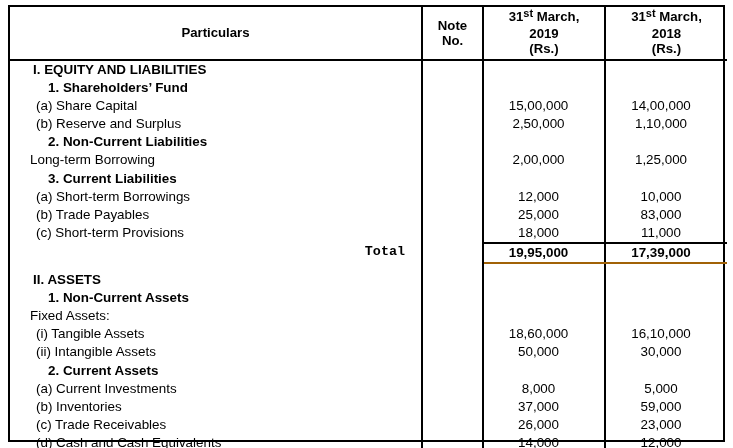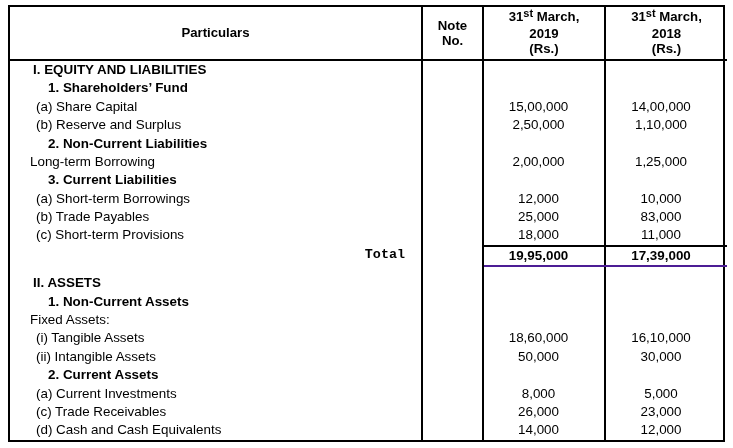--- a/index.html
+++ b/index.html
@@ -86,21 +86,21 @@
   td.total-label {
     text-align: right;
     padding-right: 16px;
     font-weight: bold;
     font-family: Liberation Mono, monospace;
   }
 
   
   tr.total-row td.amt {
     border-top: 2px solid #000;
-    border-bottom: 2px solid #4c1d95;
+    border-bottom: 2px solid #a16207;
     font-weight: bold;
   }
 
   tr.spacer td { height: 9px; line-height: 9px; }
 </style>
 </head>
 <body>
 
 <div id="sheet">
   <table class="bs">
@@ -242,20 +242,26 @@
           <td class="amt"></td>
           <td class="amt amt-last"></td>
         </tr>
         <tr>
           <td class="part lvl3">(a) Current Investments</td>
           <td class="note"></td>
           <td class="amt">8,000</td>
           <td class="amt amt-last">5,000</td>
         </tr>
         <tr>
+          <td class="part lvl3">(b) Inventories</td>
+          <td class="note"></td>
+          <td class="amt">37,000</td>
+          <td class="amt amt-last">59,000</td>
+        </tr>
+        <tr>
           <td class="part lvl3">(c) Trade Receivables</td>
           <td class="note"></td>
           <td class="amt">26,000</td>
           <td class="amt amt-last">23,000</td>
         </tr>
         <tr>
           <td class="part lvl3">(d) Cash and Cash Equivalents</td>
           <td class="note"></td>
           <td class="amt">14,000</td>
           <td class="amt amt-last">12,000</td>

